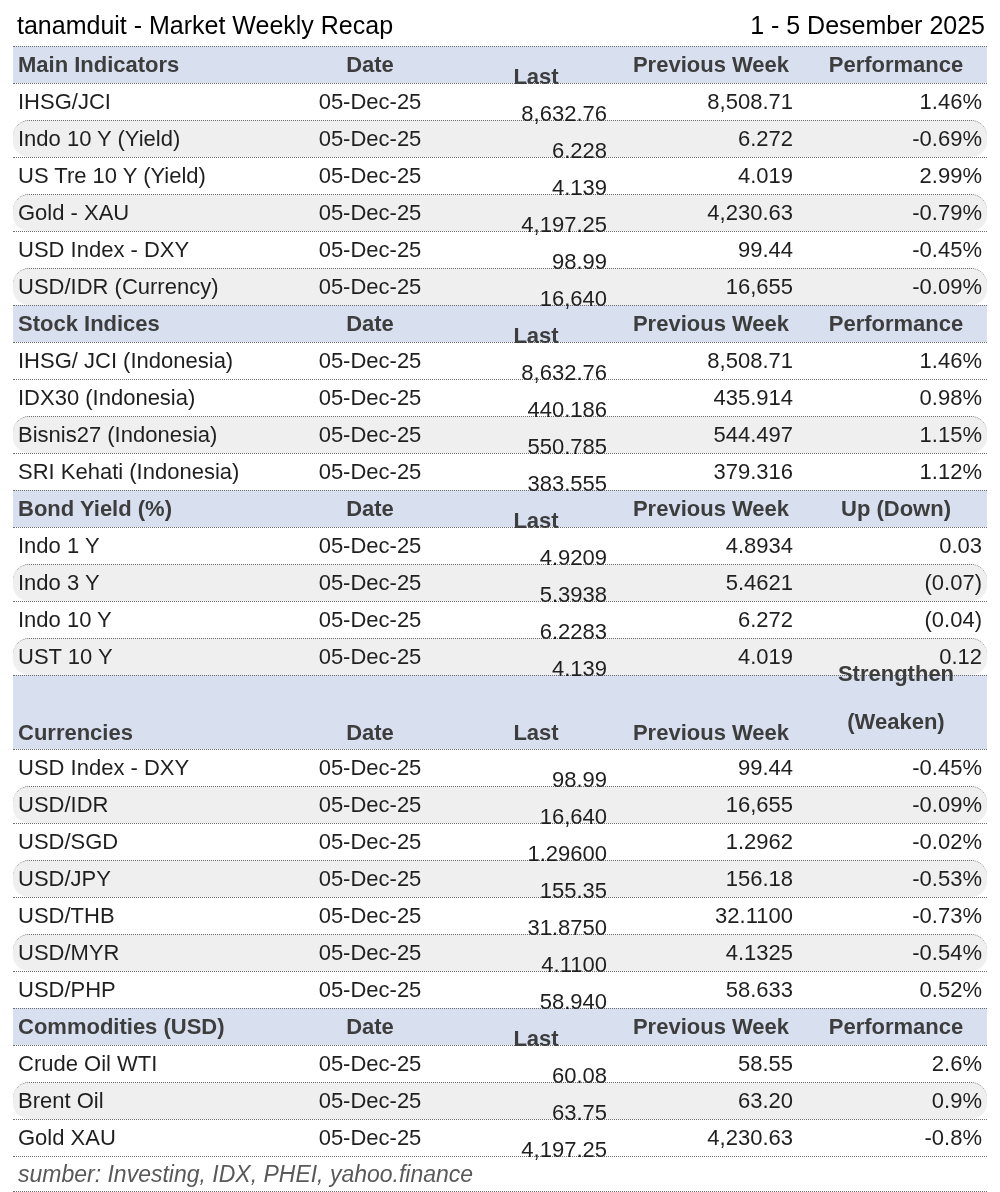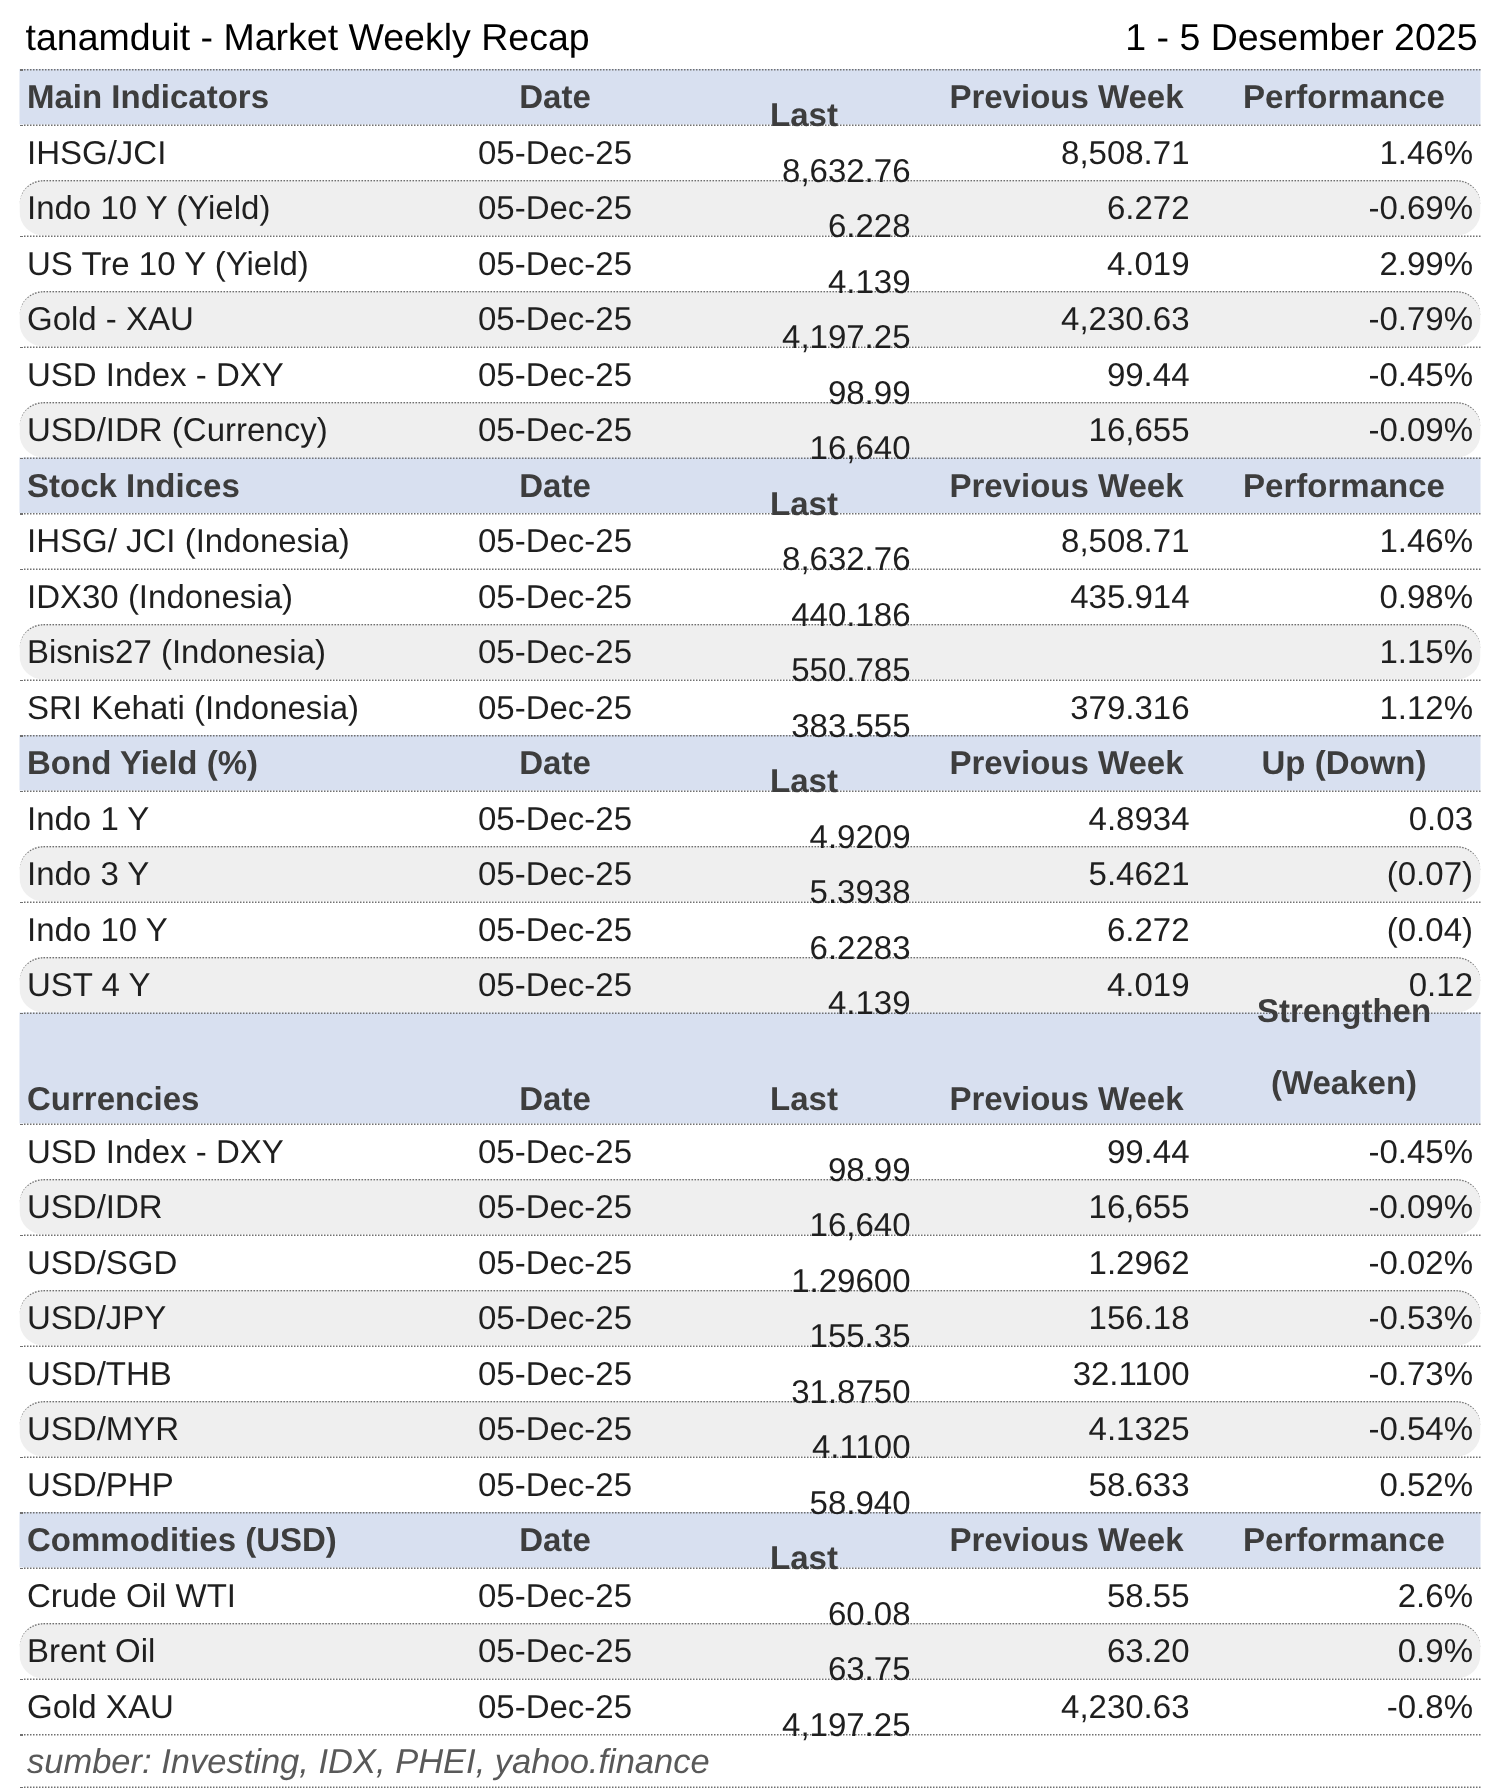--- a/index.html
+++ b/index.html
@@ -118,20 +118,21 @@
         <div class="cell c-name">IDX30 (Indonesia)</div>
         <div class="cell c-date">05-Dec-25</div>
         <div class="cell c-last">440.186</div>
         <div class="cell c-prev">435.914</div>
         <div class="cell c-perf">0.98%</div>
       </div>
       <div class="row drow shaded">
         <div class="cell c-name">Bisnis27 (Indonesia)</div>
         <div class="cell c-date">05-Dec-25</div>
         <div class="cell c-last">550.785</div>
+        <div class="cell c-prev">544.497</div>
         <div class="cell c-perf">1.15%</div>
       </div>
       <div class="row drow">
         <div class="cell c-name">SRI Kehati (Indonesia)</div>
         <div class="cell c-date">05-Dec-25</div>
         <div class="cell c-last">383.555</div>
         <div class="cell c-prev">379.316</div>
         <div class="cell c-perf">1.12%</div>
       </div>
       <div class="row hrow">
@@ -156,21 +157,21 @@
         <div class="cell c-perf">(0.07)</div>
       </div>
       <div class="row drow">
         <div class="cell c-name">Indo 10 Y</div>
         <div class="cell c-date">05-Dec-25</div>
         <div class="cell c-last">6.2283</div>
         <div class="cell c-prev">6.272</div>
         <div class="cell c-perf">(0.04)</div>
       </div>
       <div class="row drow shaded">
-        <div class="cell c-name">UST 4 Y</div>
+        <div class="cell c-name">UST 10 Y</div>
         <div class="cell c-date">05-Dec-25</div>
         <div class="cell c-last">4.139</div>
         <div class="cell c-prev">4.019</div>
         <div class="cell c-perf">0.12</div>
       </div>
       <div class="row hrow tall">
         <div class="cell c-name">Currencies</div>
         <div class="cell c-date">Date</div>
         <div class="cell c-last">Last</div>
         <div class="cell c-prev">Previous Week</div>

